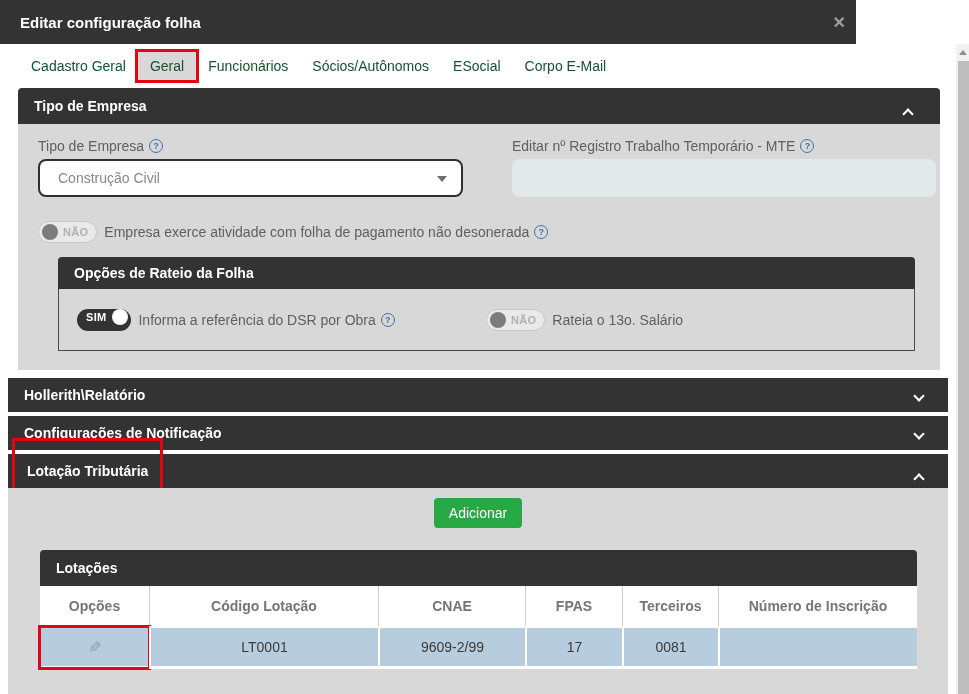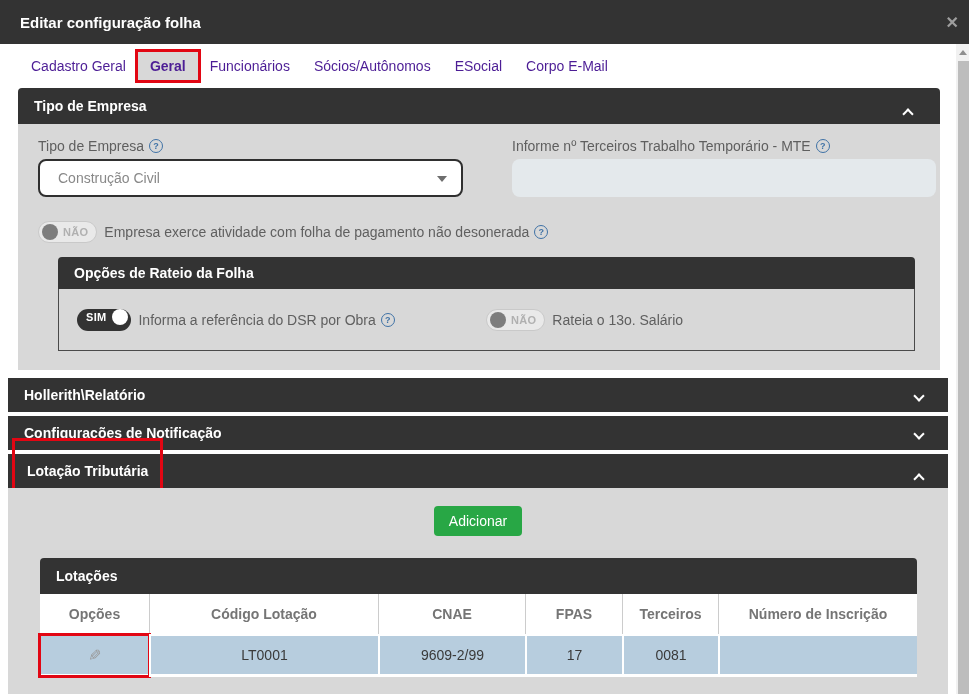--- a/index.html
+++ b/index.html
@@ -1,30 +1,30 @@
 <!DOCTYPE html>
 <html><head>
 <meta charset="utf-8">
 <style>
   * { margin:0; padding:0; box-sizing:border-box; }
   body { font-family:"Liberation Sans", sans-serif; background:#fff; }
   .screen { position:relative; width:969px; height:694px; background:#fff; overflow:hidden; }
 
   
-  .titlebar { position:absolute; left:0; top:0; width:969px; height:44px; background:#333;
+  .titlebar { position:absolute; left:0; top:0; width:856px; height:44px; background:#333;
               display:flex; align-items:center; padding:0 20px; }
   .titlebar .title { color:#fff; font-size:15px; font-weight:700; }
   .close-btn { position:absolute; right:10px; top:0; height:44px; display:flex; align-items:center;
                color:#9e9e9e; font-size:16px; font-weight:700; cursor:pointer; }
 
   
   .tabsrow { position:absolute; left:0; top:44px; width:948px; height:44px; background:#fff;
              display:flex; align-items:center; padding-left:19px; }
-  .tab { padding:6px 12px; font-size:14px; color:#4c1d95; white-space:nowrap; cursor:pointer; }
-  .tab.active { background:#d8d8d8; outline:3px solid #e20613;font-weight:bold; }
+  .tab { padding:6px 12px; font-size:14px; color:#14532d; white-space:nowrap; cursor:pointer; }
+  .tab.active { background:#d8d8d8; outline:3px solid #e20613; }
 
   
   .dark-hd { background:#333; color:#fff; font-size:14px; font-weight:700;
              display:flex; align-items:center; padding:0 16px; position:relative; }
   .chev { display:inline-block; width:8px; height:8px;
           border-right:2px solid #fff; border-bottom:2px solid #fff; }
   .chev.down { transform:rotate(45deg); margin-top:-3px; }
   .chev.up   { transform:rotate(-135deg); margin-top:4px; }
   .hd-chev { position:absolute; right:28px; top:50%; margin-top:-5px; }
 
@@ -68,21 +68,21 @@
   .rateio-body .tgl-text { margin-left:7px; display:flex; align-items:center; }
 
   
   .accordions { position:absolute; left:8px; top:378px; width:940px; }
   .acc-bar { height:34px; margin-bottom:4px; cursor:pointer; }
   .acc-bar .hd-chev { right:25px; }
   .annot-label { border:3px solid #e20613; padding:22px 12px; margin-left:-12px; }
 
   
   .lot-content { position:absolute; left:8px; top:488px; width:940px; height:206px; background:#d8d8d8; }
-  .btn-add { display:block; margin:18px auto 0 auto; background:#28a745; color:#fff; border:none;
+  .btn-add { display:block; margin:10px auto 0 auto; background:#28a745; color:#fff; border:none;
              border-radius:4px; font-size:14px; font-family:"Liberation Sans", sans-serif;
              padding:7px 15px; cursor:pointer; }
   .lot-table { margin:22px 0 0 32px; width:877px; }
   .lot-table .dark-hd { height:36px; border-radius:4px 4px 0 0; }
   .t-hrow { display:flex; background:#fff; height:40px; }
   .t-hcell { display:flex; align-items:center; justify-content:center; font-size:14px; font-weight:700;
              color:#757575; border-left:1px solid #ccc; }
   .t-hcell:first-child { border-left:none; }
   .t-drow { display:flex; background:#fff; height:43px; }
   .t-dcell { display:flex; align-items:center; justify-content:center; background:#b7cdde;
@@ -132,21 +132,21 @@
             <span>Tipo de Empresa</span>
             <span class="help">?</span>
           </div>
           <div class="selectbox">
             <span>Construção Civil</span>
             <span class="caret"></span>
           </div>
         </div>
         <div class="fcol2">
           <div class="flabel">
-            <span>Informe nº Terceiros Trabalho Temporário - MTE</span>
+            <span>Editar nº Registro Trabalho Temporário - MTE</span>
             <span class="help">?</span>
           </div>
           <input class="inputbox" value="" style="">
         </div>
       </div>
 
       <div class="tgl-row">
         <span class="toggle off">
           <span class="knob"></span>
           <span class="tg-state">NÃO</span>

